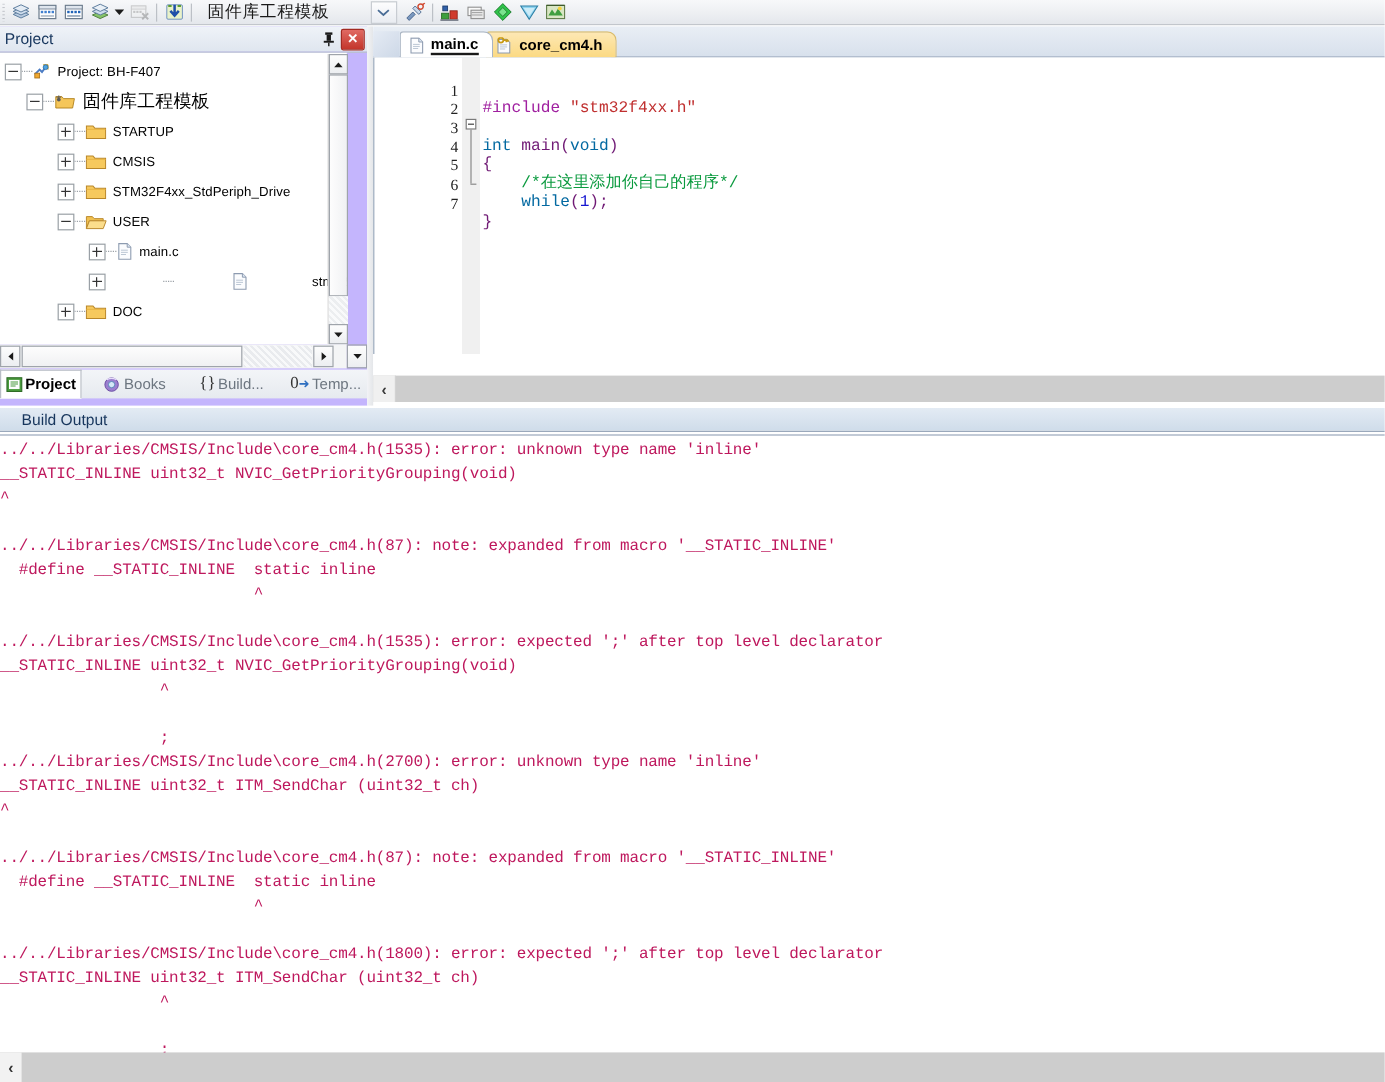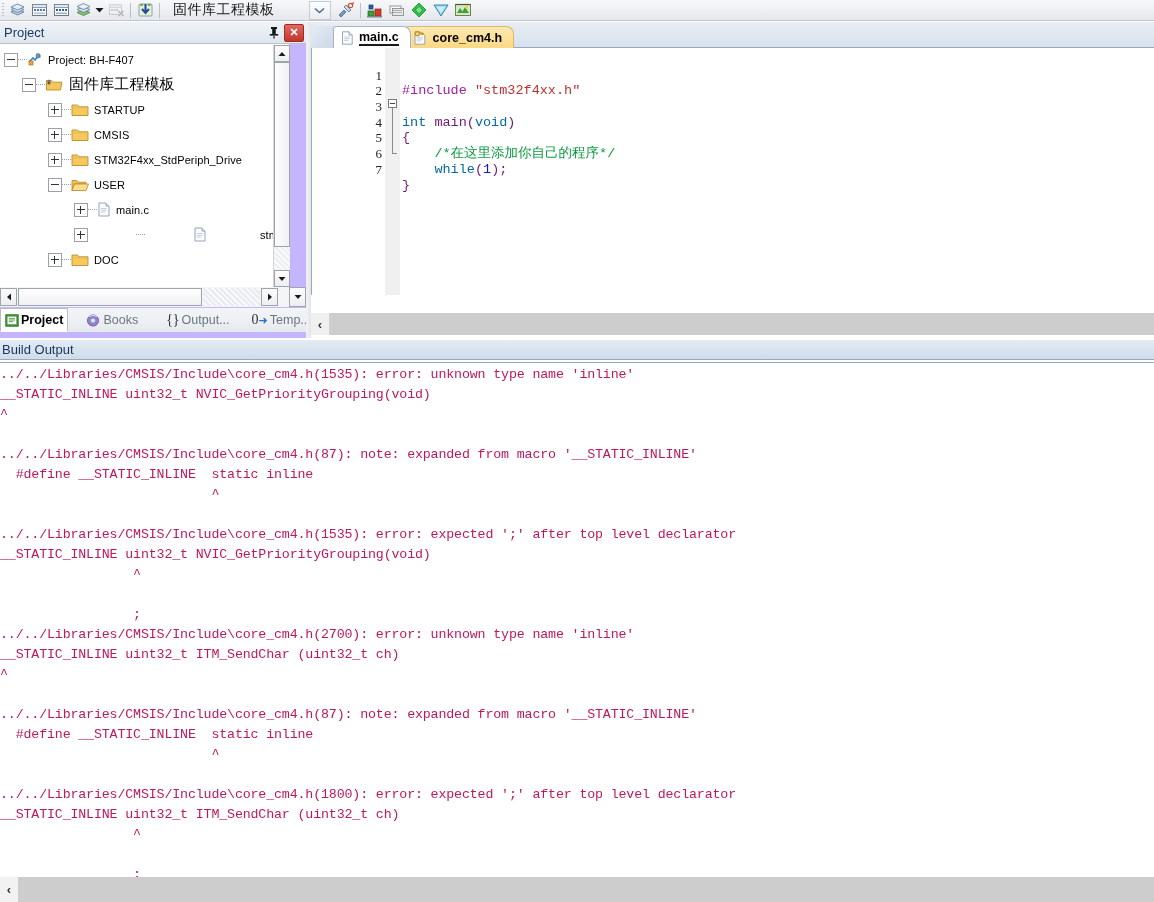--- a/index.html
+++ b/index.html
@@ -453,20 +453,21 @@
     width: 1154px; height: 562px;
     background: #fff;
     box-sizing: border-box;
   }
   .bo-header {
     position: absolute;
     left: 0; top: 0;
     width: 1154px; height: 19px;
     background: linear-gradient(to bottom,#e3ebf4,#cfdcea);
     box-sizing: border-box;
+    padding-left: 16px;
   }
   .bo-title {
     font-size: 13px;
     color: #17365d;
     padding-left: 2px;
     line-height: 19px;
   }
   .bo-sep {
     position: absolute;
     left: 0; top: 19px;
@@ -831,21 +832,21 @@
             <circle cx="7" cy="6.5" r="5.6" fill="#9b7fcf" stroke="#6a4aa3" stroke-width="0.8"></circle>
             <circle cx="7" cy="6.5" r="2.6" fill="#d5e9f7" stroke="#4d84b5" stroke-width="0.7"></circle>
             <path d="M3 2.5 Q7 0.2 11 2.5" stroke="#e7defa" stroke-width="1" fill="none"></path>
           </svg>
         </span>
         <span>Books</span>
       </div>
       <div class="pp-tab-div"></div>
       <div class="pp-tab inactive">
         <span style="font-family:'Liberation Serif',serif;font-size:14px;color:#333;">{}</span>
-        <span>Output...</span>
+        <span>Build...</span>
       </div>
       <div class="pp-tab inactive">
         <span style="font-family:'Liberation Serif',serif;font-size:14px;color:#333;position:relative;">0<span style="color:#2f6fc0;font-size:11px;">➜</span></span>
         <span>Temp...</span>
       </div>
       <div class="pp-tab-div"></div>
     </div>
   </div>
 
   <div class="ed-divider"></div>

